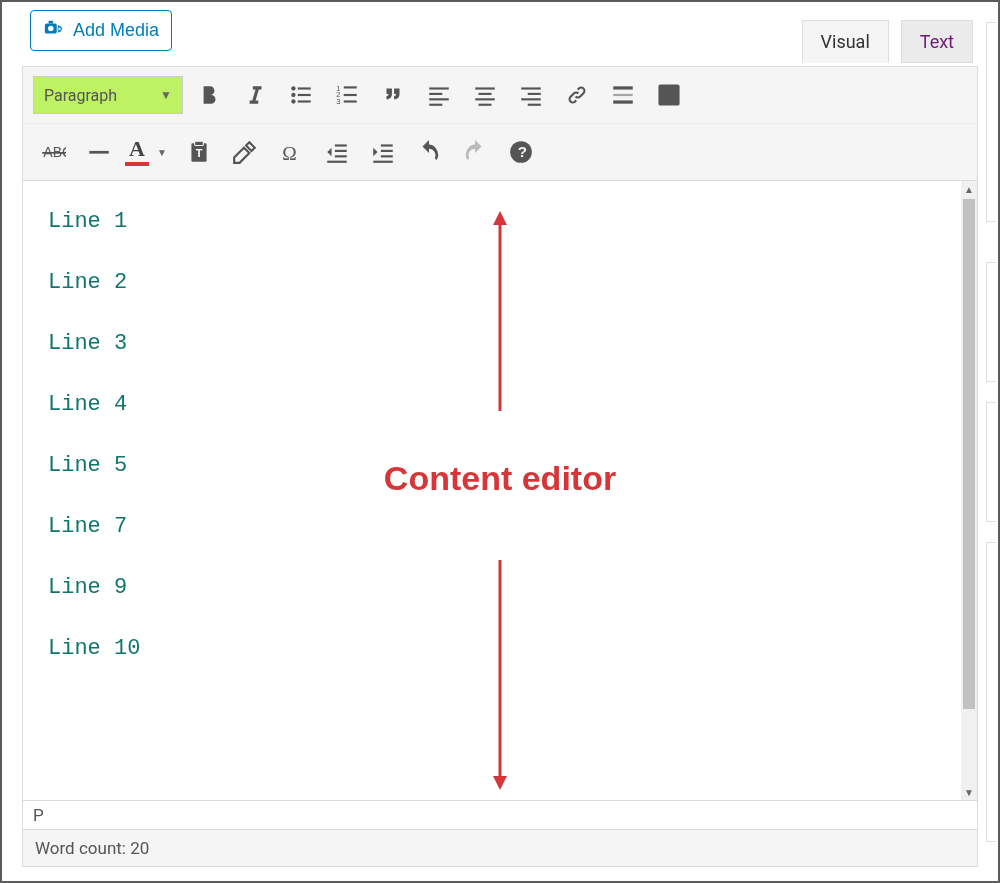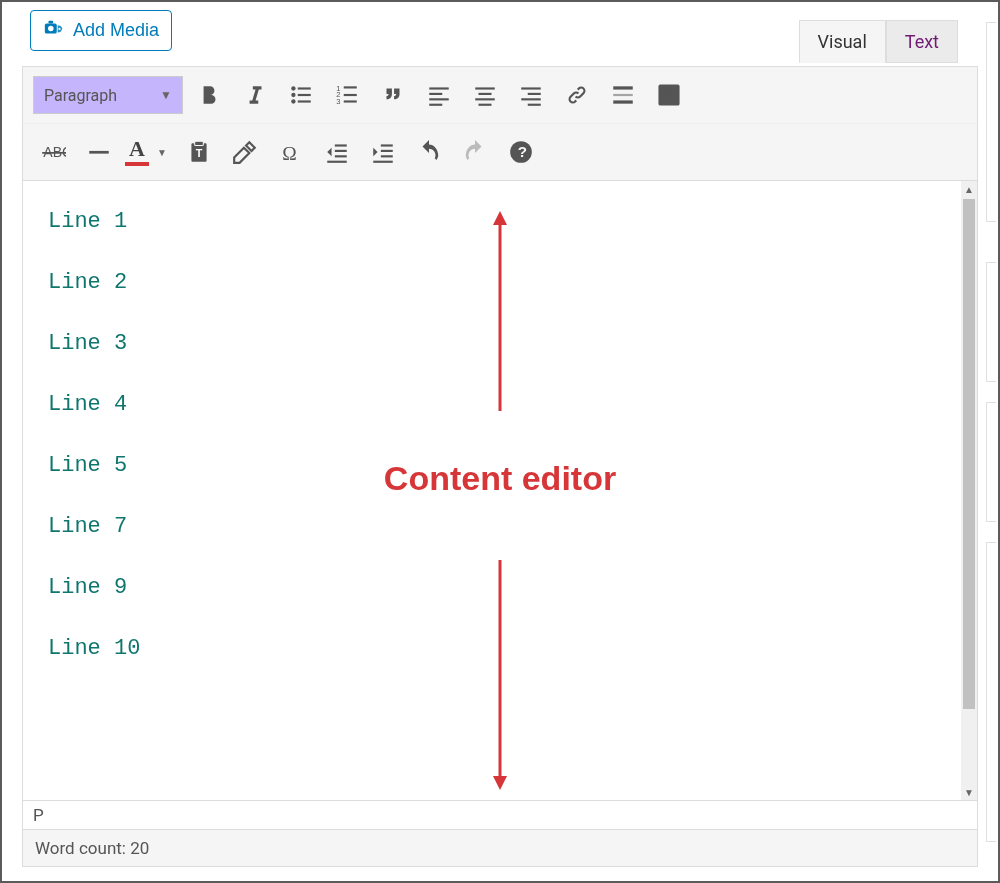--- a/index.html
+++ b/index.html
@@ -35,23 +35,24 @@
     background: #fff;
     border-radius: 4px;
     padding: 6px 12px;
     font-size: 18px;
     cursor: pointer;
     margin: 0 0 10px 8px;
   }
   .add-media-btn svg { width: 22px; height: 22px; }
   .tabs {
     position: absolute;
-    right: 20px;
+    right: 5px;
     top: 10px;
     display: flex;
+    gap: 12px;
   }
   .tab {
     padding: 10px 18px;
     font-size: 18px;
     color: #701a75;
     background: #ebebeb;
     border: 1px solid #ddd;
     cursor: pointer;
   }
   .tab.active {
@@ -70,21 +71,21 @@
     gap: 6px;
     padding: 8px 10px;
   }
   .toolbar-row + .toolbar-row { border-top: 1px solid #eee; }
   .format-select {
     display: flex;
     align-items: center;
     justify-content: space-between;
     width: 150px;
     height: 38px;
-    background: #c4b5fd;
+    background: #bef264;
     border: 1px solid #ccc;
     padding: 0 10px;
     font-size: 16px;
     color: #555;
     cursor: pointer;
   }
   .format-select .caret { font-size: 12px; color: #666; }
   .tbtn {
     width: 40px;
     height: 40px;

